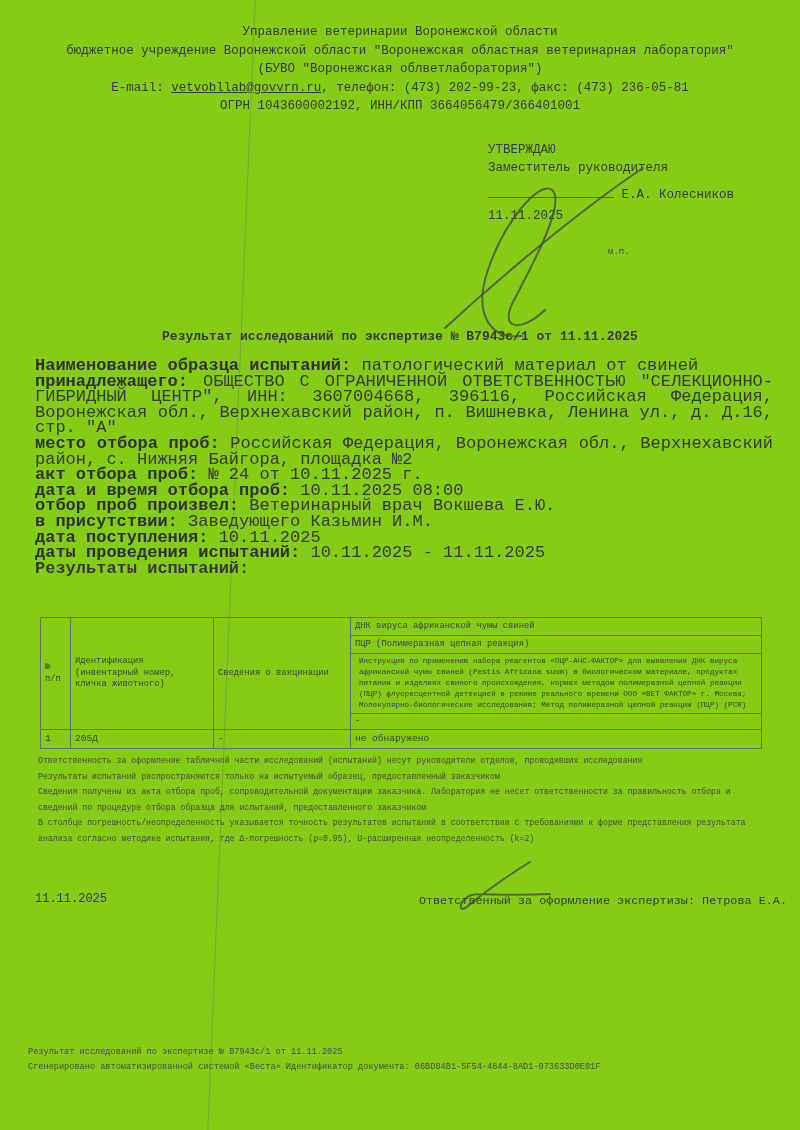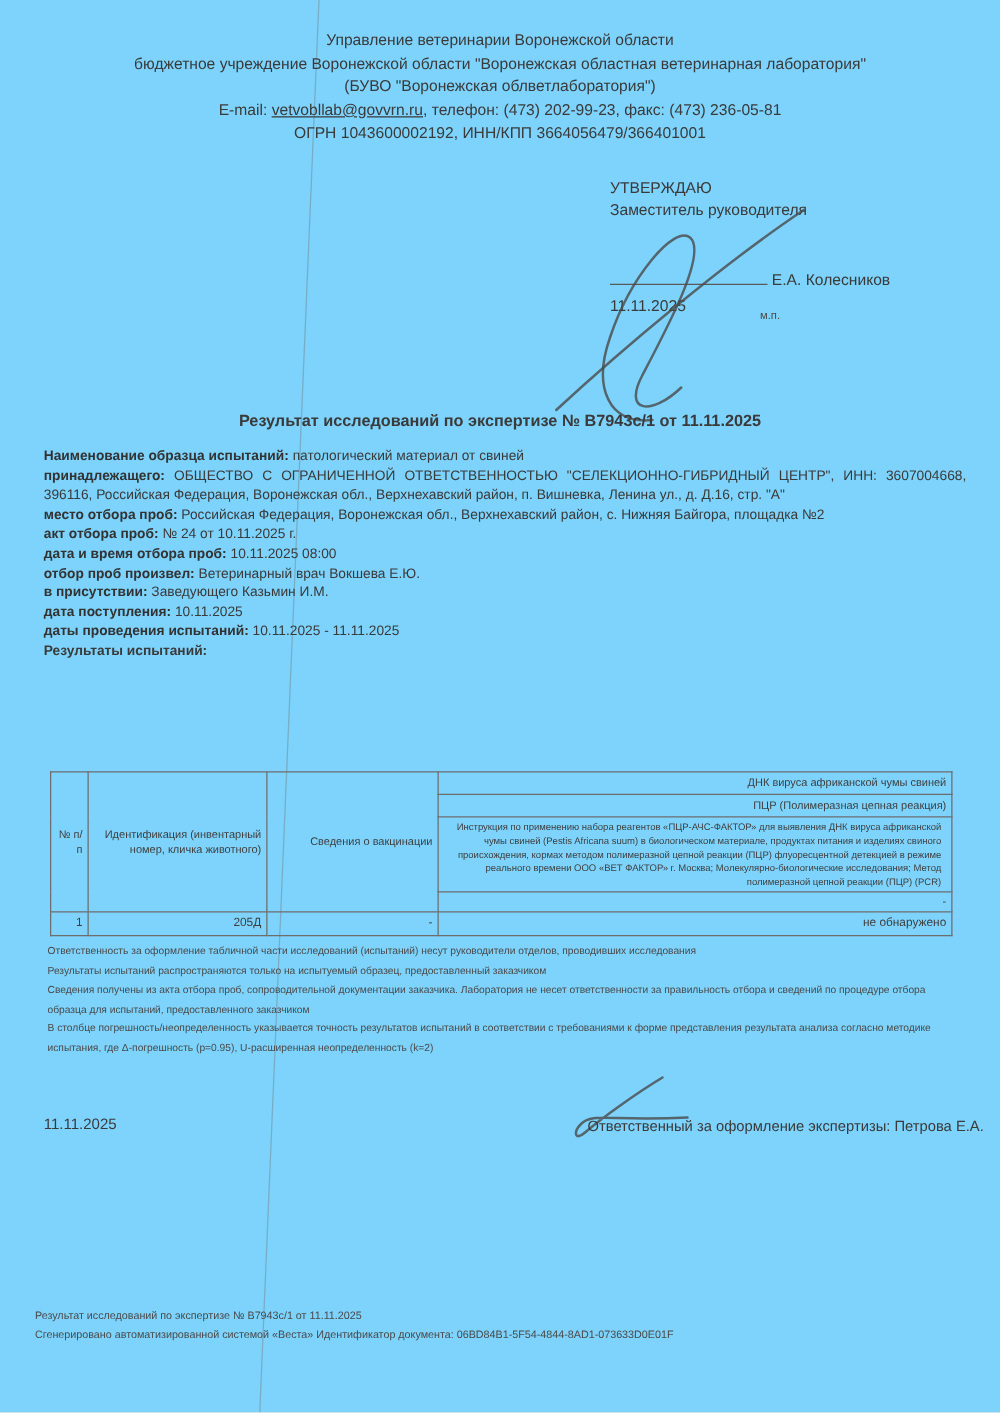--- a/index.html
+++ b/index.html
@@ -1,50 +1,50 @@
 <!DOCTYPE html>
 <html lang="ru"><head>
 <meta charset="utf-8">
 <title>Результат исследований</title>
 <style>
   html,body{margin:0;padding:0;background:#e8e8e6;}
   .page{
     position:relative;width:800px;height:1130px;margin:0 auto;
-    background:#7dd3fc;
-    font-family:Liberation Sans, sans-serif;
+    background:#84cc16;
+    font-family:Liberation Mono, monospace;
     color:#3a3a3a;overflow:hidden;
     filter:blur(0.3px);
   }
   
   .fold{position:absolute;left:231px;top:-20px;width:1px;height:1170px;
     background:rgba(110,110,110,.38);transform:rotate(2.4deg);}
   
   .doc-header{position:absolute;top:23px;left:0;width:100%;text-align:center;
     font-size:12.5px;line-height:18.6px;}
   .email{ text-decoration:underline;color:#3a3a3a;}
   
   .approval{position:absolute;left:488px;top:141px;font-size:12.5px;line-height:18px;}
-  .sign-row{margin-top:38px;white-space:nowrap;}
+  .sign-row{margin-top:8px;white-space:nowrap;}
   .sig-underline{display:inline-block;width:126px;border-bottom:1px solid #5a5a5a;
     height:12px;vertical-align:baseline;}
   .approval-date{margin-top:3px;}
   .stamp{position:absolute;left:566px;top:247px;font-size:9px;color:#4a4a4a;margin-left:42px;}
   .big-signature{position:absolute;left:427px;top:160px;}
   
   .doc-title{position:absolute;top:329px;left:0;width:100%;text-align:center;
     font-weight:bold;font-size:13px;}
   
   .body-block{position:absolute;left:35px;top:358px;width:738px;
-    font-size:11px;line-height:15.6px;text-align:justify;}
+    font-size:17px;line-height:15.6px;text-align:justify;}
   .detail b{color:#323232;}
   .results-label{font-weight:bold;}
   
   .results-table{position:absolute;left:40px;top:617px;width:722px;
     border-collapse:collapse;table-layout:fixed;}
-  .results-table td{border:1px solid #6d6d6d;padding:1px 4px;text-align:right;
+  .results-table td{border:1px solid #6d6d6d;padding:1px 4px;text-align:left;
     vertical-align:middle;font-size:8.8px;line-height:1.3;color:#3f3f3f;}
   .results-table td.method-detail{font-size:7.6px;line-height:1.45;padding:2px 8px;}
   .results-table tr.data-row td{font-size:9.5px;height:16px;}
   .rowh{height:15px;}
   .rows{height:13px;font-size:8px;}
   
   .notes{position:absolute;left:38px;top:753px;width:727px;
     font-size:8.2px;line-height:15.5px;color:#4a4a4a;text-align:left;}
   .notes p{margin:0;}
   

